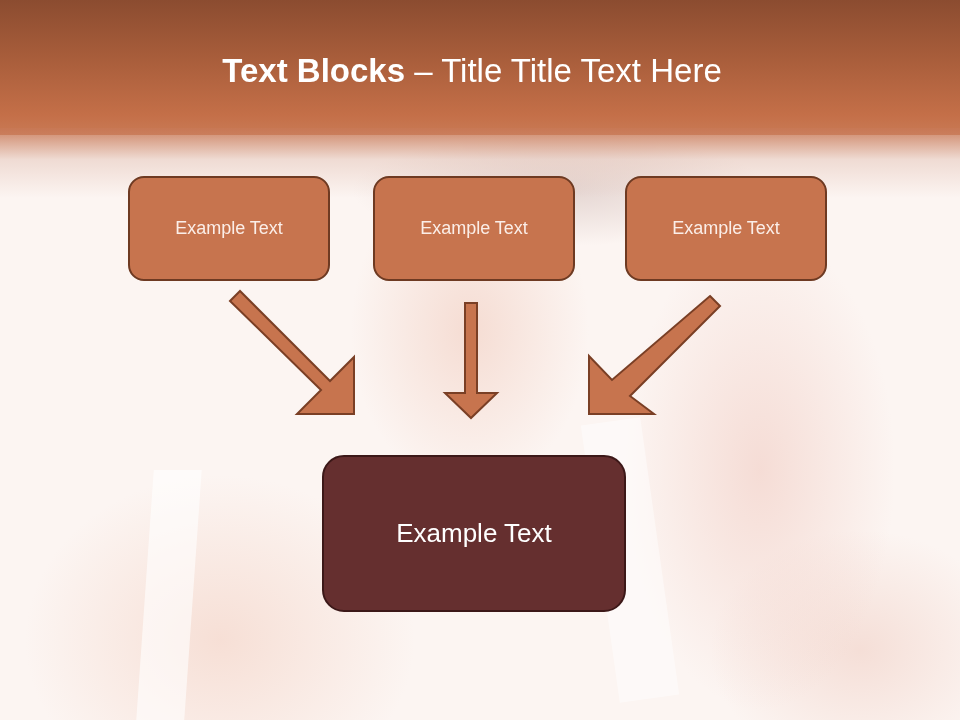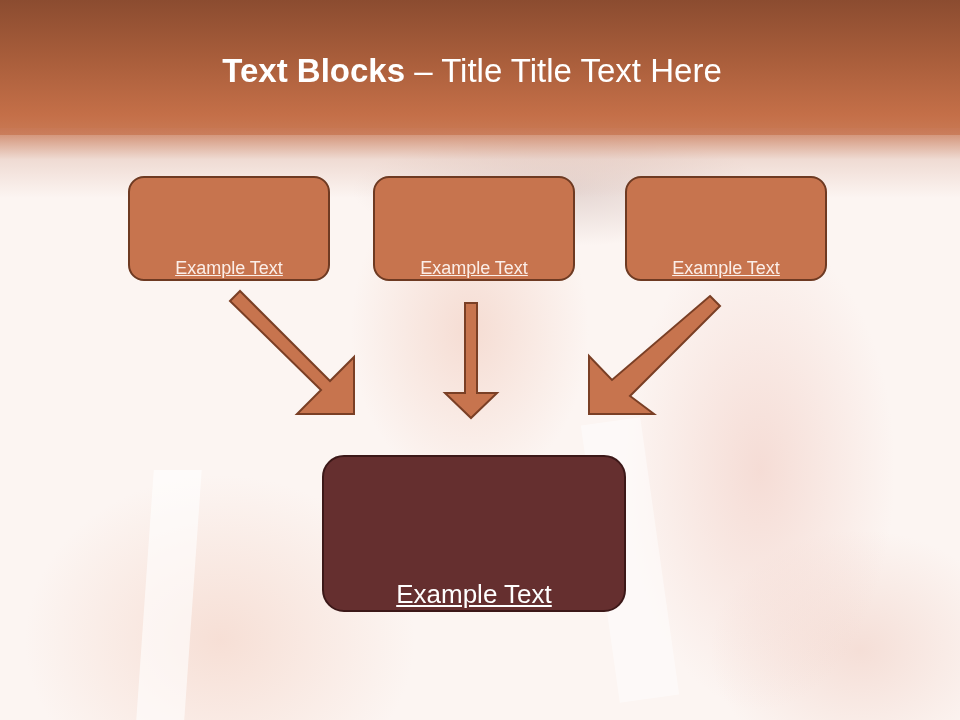--- a/index.html
+++ b/index.html
@@ -34,22 +34,22 @@
       position: absolute; left: 0; top: 128px; width: 960px; height: 70px;
       background: linear-gradient(to bottom, rgba(200,120,85,0.9), rgba(220,180,165,0.4) 45%, rgba(252,245,242,0) 100%);
     }
     .title {
       position: absolute; left: 0; top: 52px; width: 944px; text-align: center;
       color: #ffffff; font-size: 33px; white-space: nowrap;
     }
     .title .bold { font-weight: bold; }
     .box {
       position: absolute; box-sizing: border-box;
-      display: flex; align-items: flex-end; justify-content: center;
-      color: #fbeee8; border-radius: 16px; text-decoration: underline;
+      display: flex; align-items: center; justify-content: center;
+      color: #fbeee8; border-radius: 16px;
     }
     .box.small {
       top: 176px; height: 105px; width: 202px;
       background: #c7744e; border: 2px solid #6e3a22; font-size: 18px;
     }
     .box.big {
       left: 322px; top: 455px; width: 304px; height: 157px;
       background: #652f2f; border: 2px solid #3c1818; font-size: 26px; color: #ffffff;
       border-radius: 22px;
     }

